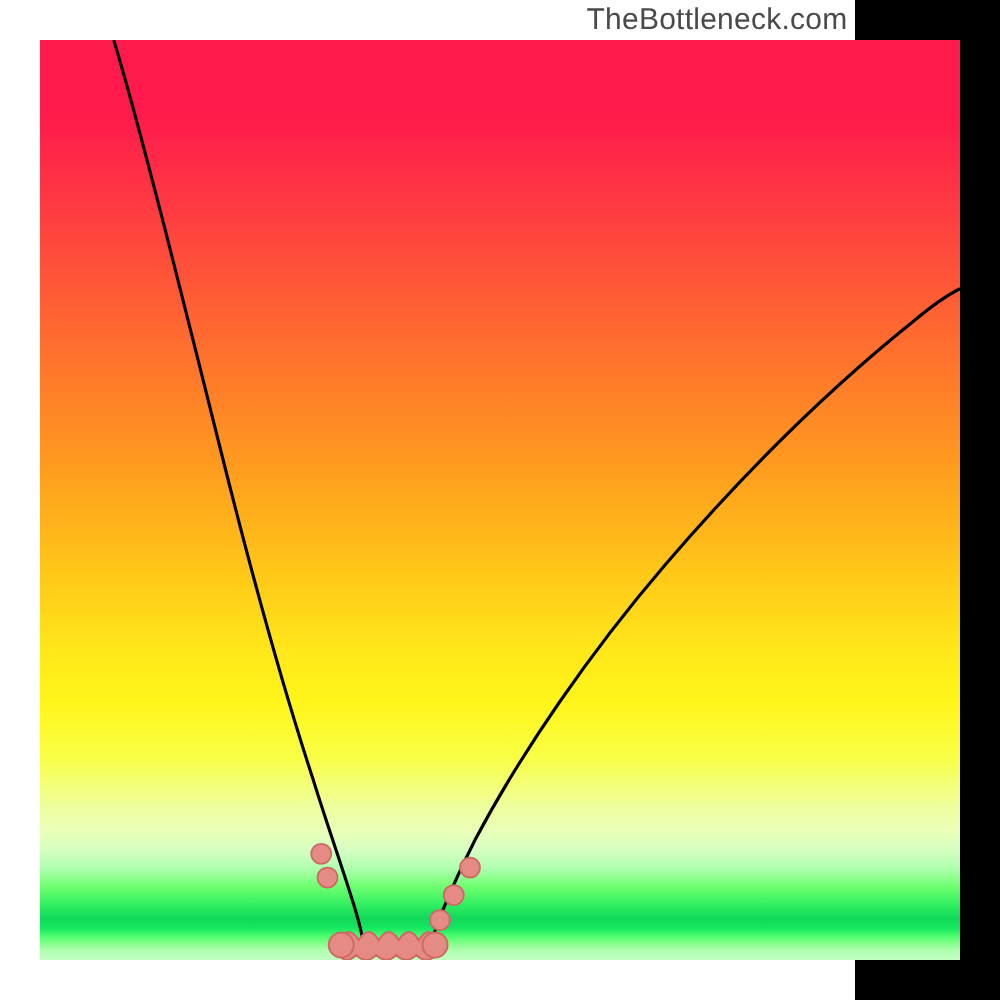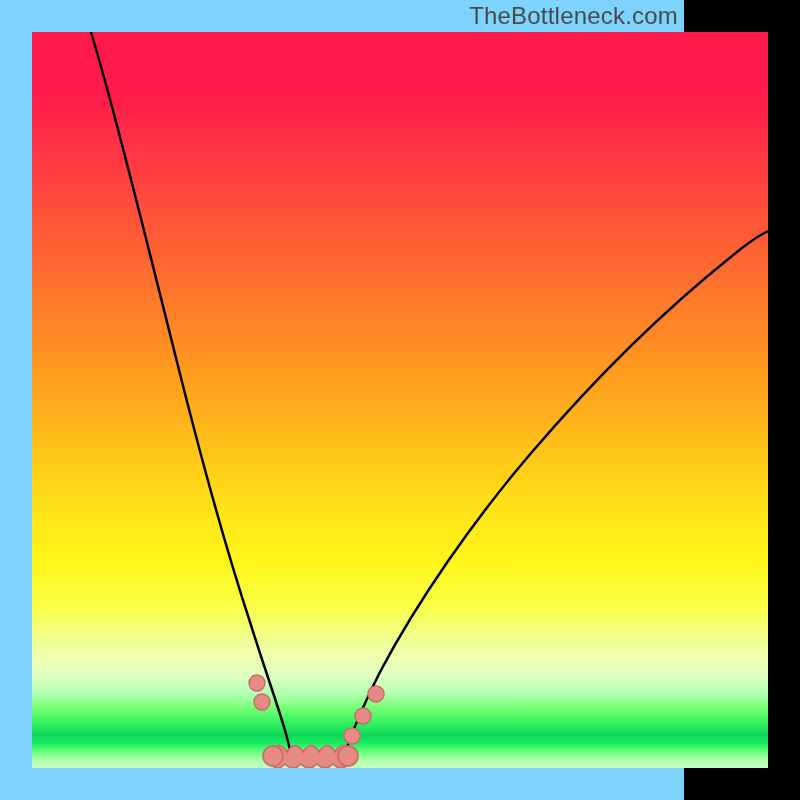--- a/index.html
+++ b/index.html
@@ -10,21 +10,21 @@
     overflow: hidden;
     background: #000;
     font-family: Arial, Helvetica, sans-serif;
   }
   .frame {
     position: absolute;
     top: 0;
     left: 0;
     width: 684px;
     height: 800px;
-    background: #7dd3fc;
+    background: #ffffff;
   }
   .plot {
     position: absolute;
     top: 32px;
     left: 32px;
     width: 736px;
     height: 736px;
     background: linear-gradient(
       to bottom,
       #ff1a4b 0%,

